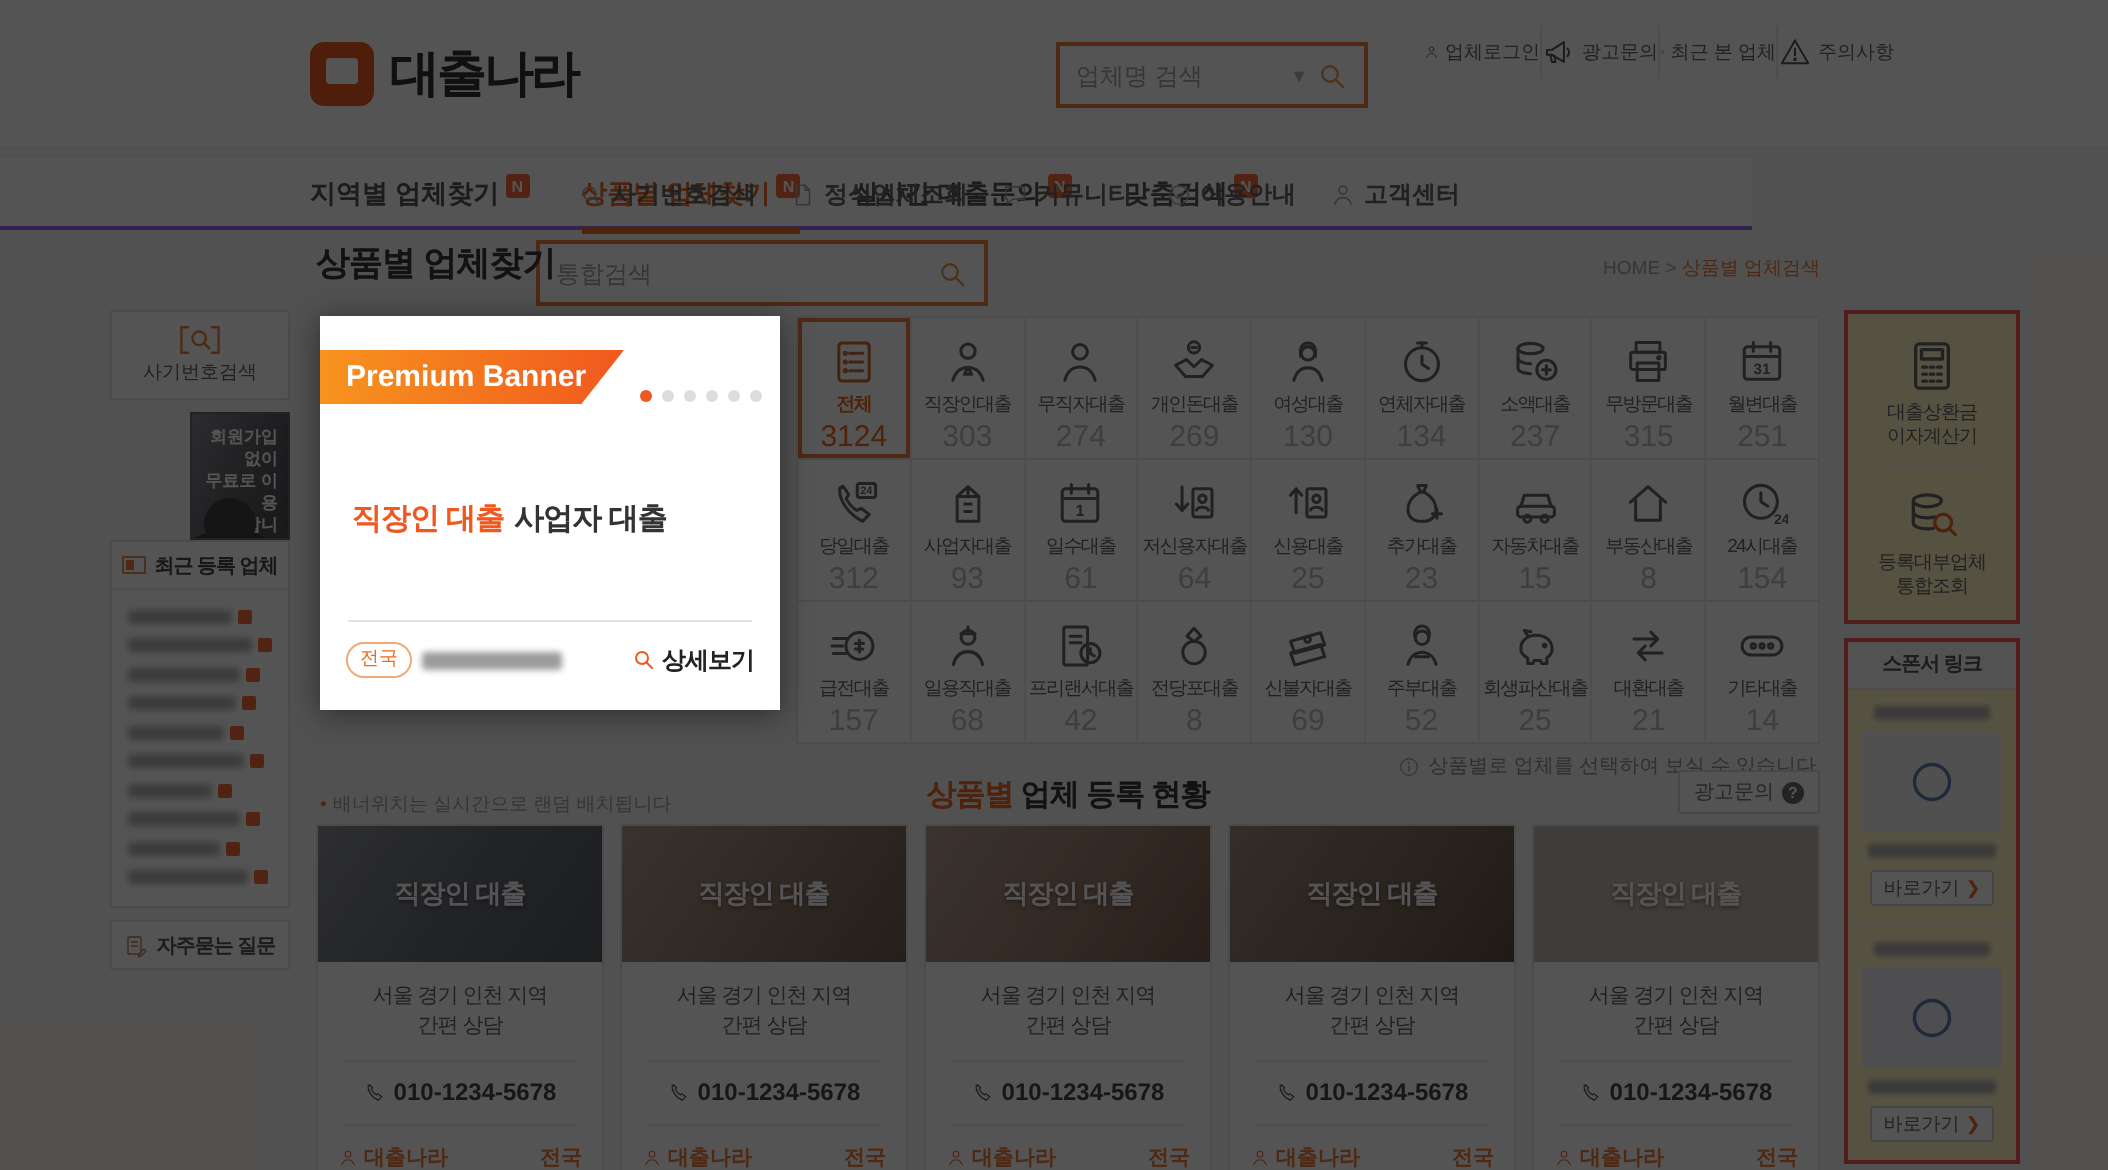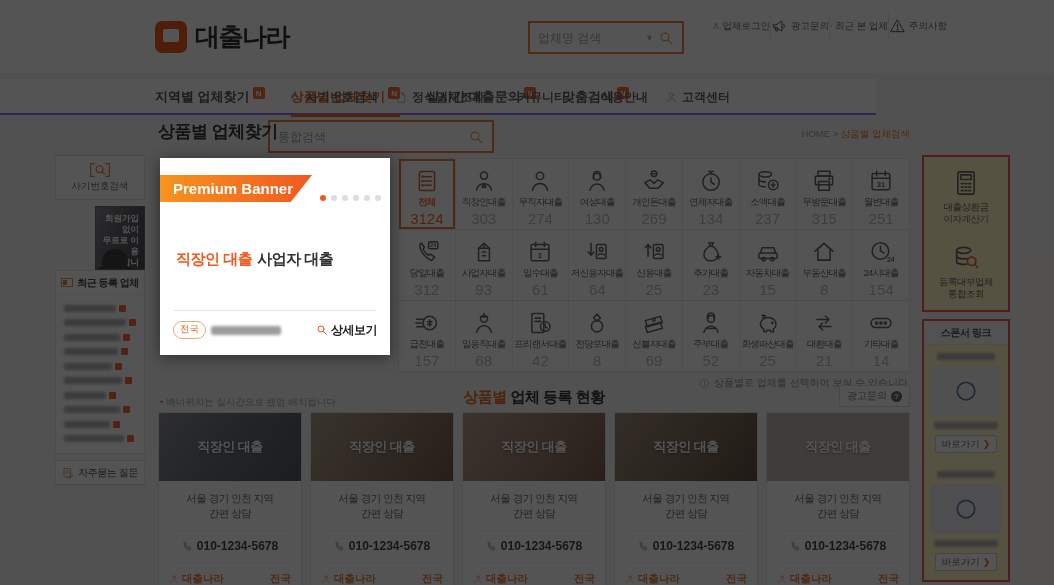--- a/index.html
+++ b/index.html
@@ -52,21 +52,21 @@
   .recent-hd { height:24px; display:flex; align-items:center; justify-content:center; gap:4px; border-bottom:1px solid #eee; }
   .recent-hd .mini { width:12px; height:9px; border:1px solid #d98a3c; background:#fff; position:relative; }
   .recent-hd .mini::after { content:""; position:absolute; left:1px; top:1px; width:4px; height:5px; background:#e8702a; }
   .recent-hd .lbl { font-size:10px; font-weight:bold; color:#333; letter-spacing:-0.5px; }
   .recent-list { padding:6px 8px 7px; }
   .recent-item { height:14.5px; display:flex; align-items:center; gap:3px; cursor:pointer; }
   .r-blur { height:7px; background:#adadad; border-radius:2px; filter:blur(1.5px); }
   .r-badge { width:7px; height:7px; background:#f15a24; border-radius:1px; flex:none; }
   .faq { height:25px; display:flex; align-items:center; justify-content:center; gap:4px; cursor:pointer; }
   .faq .ic { width:12px; height:12px; stroke:#b0763c; }
-  .faq .lbl { font-size:10px; font-weight:normal; color:#444; letter-spacing:-0.5px; }
+  .faq .lbl { font-size:10px; font-weight:bold; color:#444; letter-spacing:-0.5px; }
 
   
   .main { position:absolute; left:158px; top:120px; width:752px; }
   .page-title { font-size:17px; font-weight:800; color:#222; letter-spacing:-0.5px; }
   .crumbs { position:absolute; right:0; top:8px; font-size:9.5px; color:#999; }
   .crumbs .cur { color:#e8702a; }
 
   
   .banner { position:absolute; left:2px; top:38px; width:230px; height:197px; background:#fff; z-index:60; box-shadow:0 2px 14px rgba(0,0,0,0.45); }
   .ribbon { position:absolute; left:0; top:17px; width:152px; height:27px; background:linear-gradient(90deg,#f7941e,#f1581f); clip-path:polygon(0 0,100% 0,86% 100%,0 100%); display:flex; align-items:center; padding-left:13px; color:#fff; font-size:15px; font-weight:800; }
@@ -402,35 +402,35 @@
       <div class="cat">
         <svg viewBox="0 0 24 24" class="ic">
           <circle cx="12" cy="7.3" r="3.4"></circle>
           <path d="M5 20.5c1.1-4.2 3.8-6.2 7-6.2s5.9 2 7 6.2"></path>
         </svg>
         <div class="lbl">무직자대출</div>
         <div class="cnt">274</div>
       </div>
       <div class="cat">
         <svg viewBox="0 0 24 24" class="ic">
+          <circle cx="12" cy="5.3" r="2.6"></circle>
+          <path d="M11 5.3h2"></path>
+          <path d="M3.5 13.5l5-2.6 3.5 3.3 3.5-3.3 5 2.6-4.6 5.2H8.1z"></path>
+        </svg>
+        <div class="lbl">개인돈대출</div>
+        <div class="cnt">269</div>
+      </div>
+      <div class="cat">
+        <svg viewBox="0 0 24 24" class="ic">
           <circle cx="12" cy="8" r="3.1"></circle>
           <path d="M8.6 9.5C8 5 9.6 3.2 12 3.2s4 1.8 3.4 6.3"></path>
           <path d="M5.5 20.5c1-3.8 3.5-5.8 6.5-5.8s5.5 2 6.5 5.8"></path>
         </svg>
         <div class="lbl">여성대출</div>
         <div class="cnt">130</div>
-      </div>
-      <div class="cat">
-        <svg viewBox="0 0 24 24" class="ic">
-          <circle cx="12" cy="5.3" r="2.6"></circle>
-          <path d="M11 5.3h2"></path>
-          <path d="M3.5 13.5l5-2.6 3.5 3.3 3.5-3.3 5 2.6-4.6 5.2H8.1z"></path>
-        </svg>
-        <div class="lbl">개인돈대출</div>
-        <div class="cnt">269</div>
       </div>
       <div class="cat">
         <svg viewBox="0 0 24 24" class="ic">
           <circle cx="12" cy="13" r="7.6"></circle>
           <path d="M12 9.2v3.8l3 2"></path>
           <path d="M10 3.2h4"></path>
           <path d="M12 3.2v2.2"></path>
         </svg>
         <div class="lbl">연체자대출</div>
         <div class="cnt">134</div>

